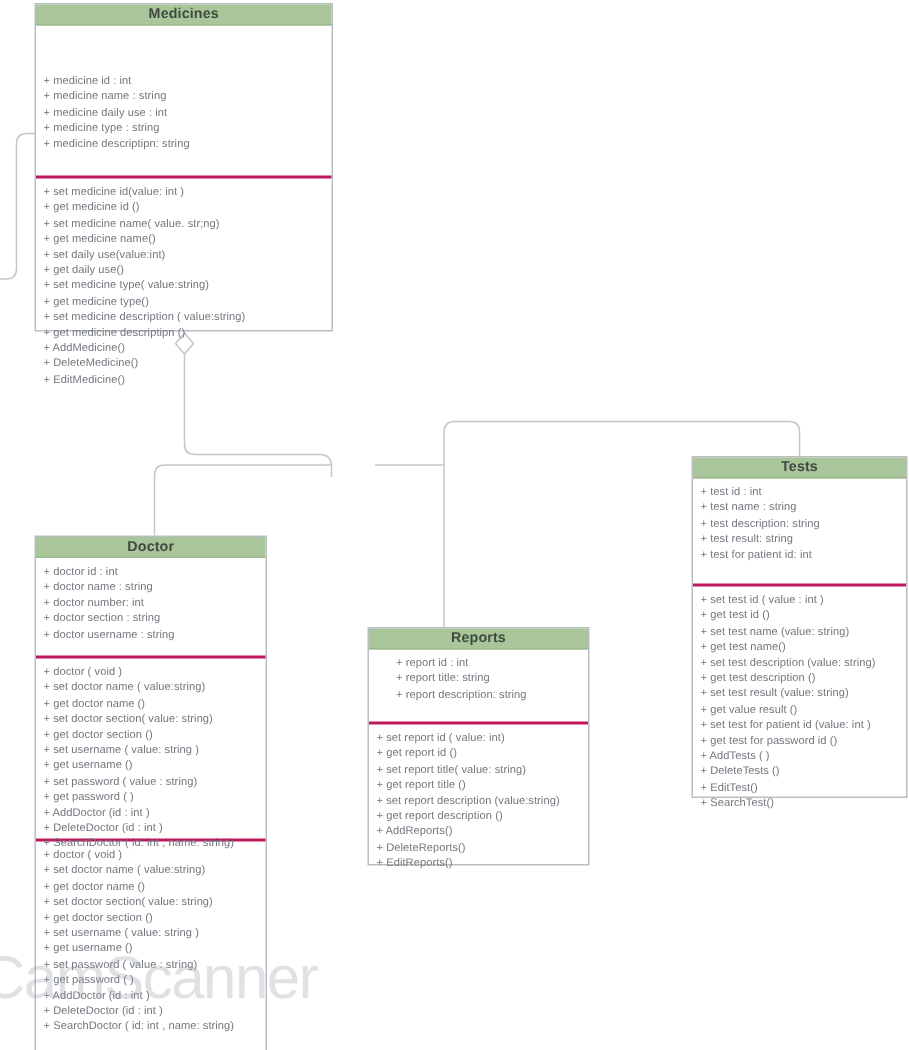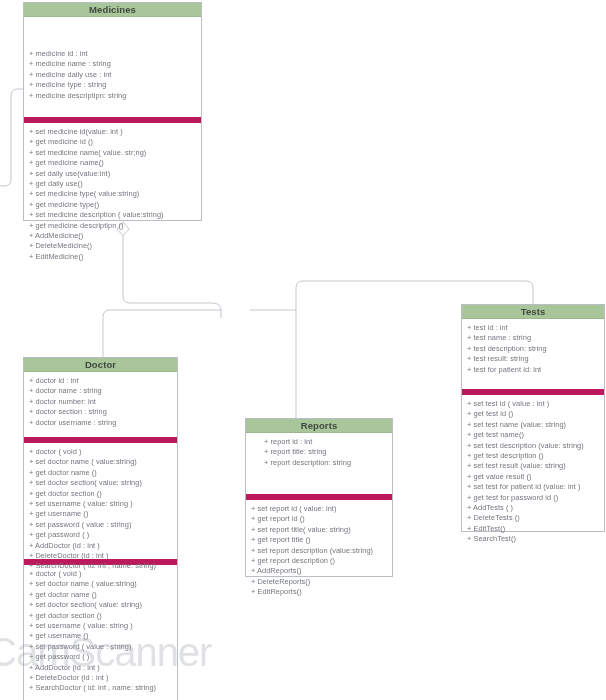--- a/index.html
+++ b/index.html
@@ -48,44 +48,44 @@
     text-align: center;
     line-height: 13px;
     height: 14px;
     letter-spacing: 0.1px;
   }
   .uml-section {
     box-sizing: border-box;
     padding: 4px 4px 4px 5px;
   }
   .uml-section + .uml-section {
-    border-top: 6px solid #be185d;
+    border-top: 2px solid #be185d;
   }
   .uml-row {
     font-size: 7.4px;
     line-height: 10.4px;
     white-space: nowrap;
     color: #72767d;
     letter-spacing: 0.05px;
   }
   .sec-attrs { min-height: 10px; }
 
   
-  #box-medicines { left: 23px;  top: 2px;   width: 179px; height: 219px; }
+  #box-medicines { left: 23px;  top: 2px;   width: 199px; height: 219px; }
   #box-medicines .sec-attrs   { height: 72px; margin-top: 28px; }
   #box-medicines .sec-methods { height: 132px; }
 
   #box-doctor { left: 23px; top: 357px; width: 155px; height: 345px; }
   #box-doctor .sec-attrs    { height: 65px; }
   #box-doctor .sec-methods1 { height: 122px; }
   #box-doctor .sec-methods2 { height: 143px; }
 
   #box-reports { left: 245px; top: 418px; width: 148px; height: 159px; }
   #box-reports .sec-attrs   { height: 48px; margin-left: 13px; }
-  #box-reports .sec-methods { height: 96px; margin-top: 13px; }
+  #box-reports .sec-methods { height: 96px; }
 
   #box-tests { left: 461px; top: 304px; width: 144px; height: 228px; }
   #box-tests .sec-attrs   { height: 70px; }
   #box-tests .sec-methods { height: 143px; }
 
   .watermark {
     position: absolute;
     left: -12px;
     top: 630px;
     font-size: 40px;

